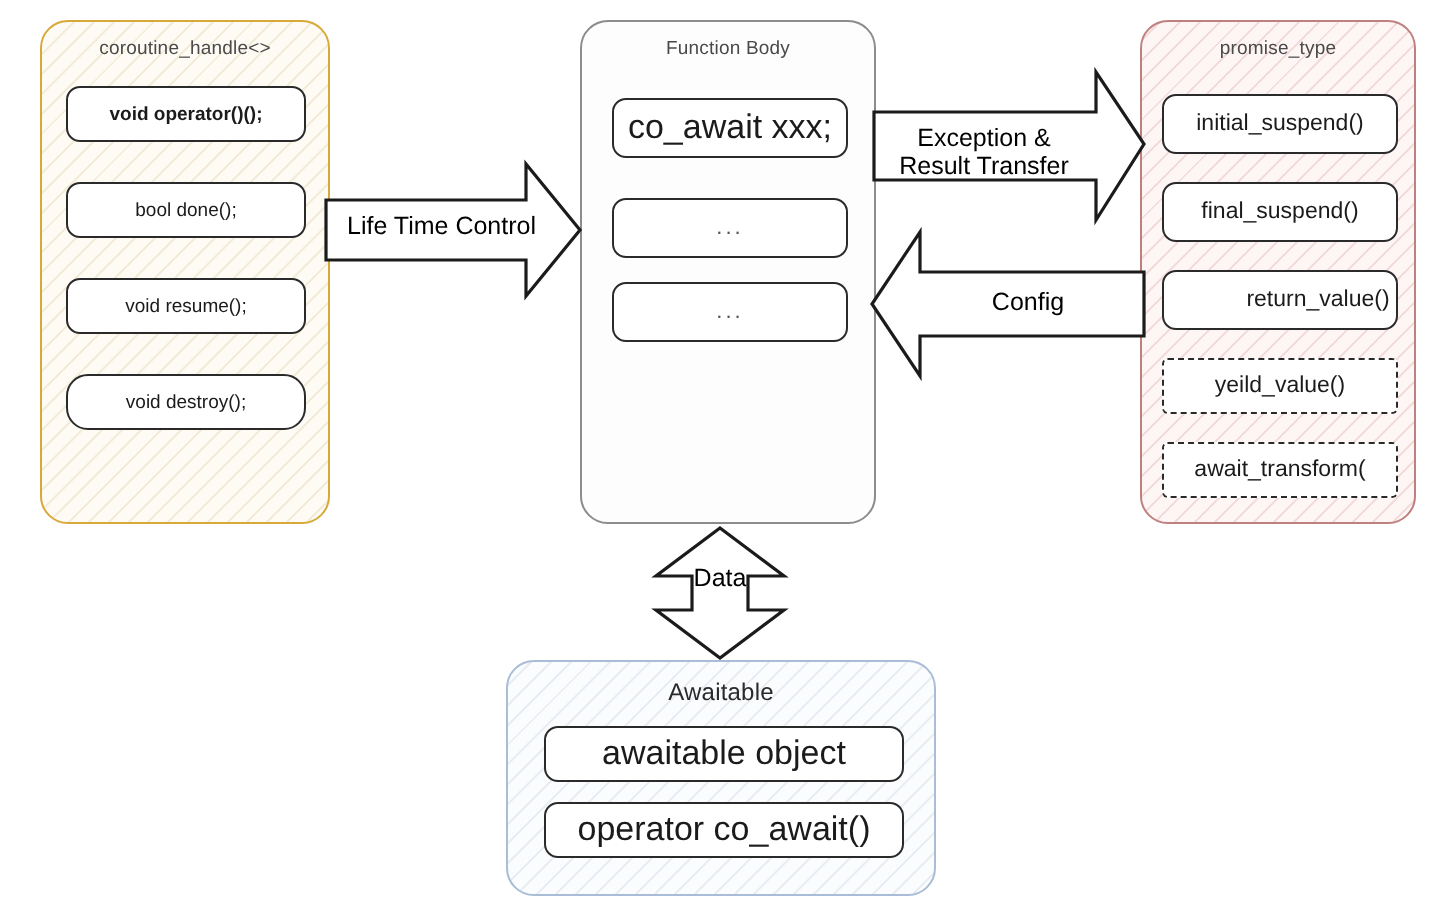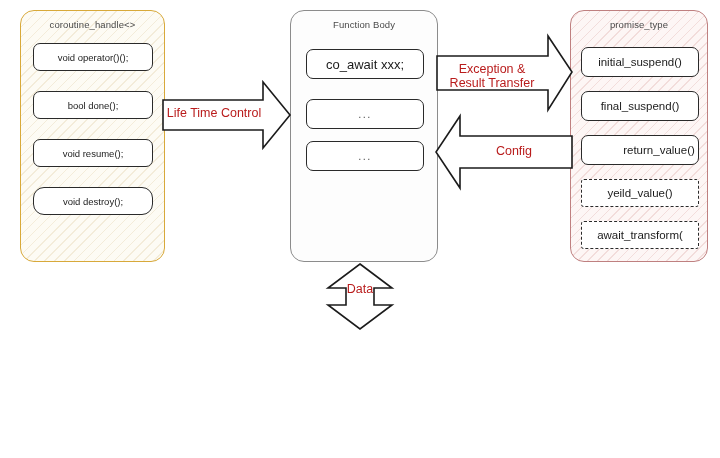--- a/index.html
+++ b/index.html
@@ -88,47 +88,47 @@
     white-space: nowrap;
     overflow: hidden;
   }
   .member.dashed {
     border-style: dashed;
     border-width: 1.5px;
     border-radius: 3px;
   }
   .member.small   { font-size: 9.5px; }
   .member.medium  { font-size: 11.5px; }
-  .member.large   { font-size: 13px; }
+  .member.large   { font-size: 17px; }
   .member.ellipsis { color: #555; letter-spacing: 1.5px; font-size: 11px; }
 
   
   .arrow-layer {
     position: absolute;
     left: 0; top: 0;
     width: 720px;
     height: 458px;
     pointer-events: none;
   }
   .arrow-label {
     position: absolute;
     text-align: center;
-    color: #b91c1c;
+    color: #000000;
     line-height: 1.15;
     white-space: pre-line;
   }
 </style>
 </head>
 <body>
 
 <div id="canvas">
 
   <div class="group group-coroutine" style="left:20px; top:10px; width:145px; height:252px;">
     <div class="group-title" style="top:8px;">coroutine_handle&lt;&gt;</div>
-    <div class="member small" style="left:12px; top:32px; width:120px; height:28px;">void operator()();</div>
+    <div class="member small" style="left:12px; top:32px; width:120px; height:28px;font-weight:bold;">void operator()();</div>
     <div class="member small" style="left:12px; top:80px; width:120px; height:28px;">bool done();</div>
     <div class="member small" style="left:12px; top:128px; width:120px; height:28px;">void resume();</div>
     <div class="member small" style="left:12px; top:176px; width:120px; height:28px;border-radius:11px;">void destroy();</div>
   </div>
 
   <div class="group group-funcbody" style="left:290px; top:10px; width:148px; height:252px;">
     <div class="group-title" style="top:8px;">Function Body</div>
     <div class="member large" style="left:15px; top:38px; width:118px; height:30px;">co_await xxx;</div>
     <div class="member ellipsis" style="left:15px; top:88px; width:118px; height:30px;">...</div>
     <div class="member ellipsis" style="left:15px; top:130px; width:118px; height:30px;">...</div>
@@ -136,33 +136,38 @@
 
   <div class="group group-promise" style="left:570px; top:10px; width:138px; height:252px;">
     <div class="group-title" style="top:8px;">promise_type</div>
     <div class="member medium" style="left:10px; top:36px; width:118px; height:30px;">initial_suspend()</div>
     <div class="member medium" style="left:10px; top:80px; width:118px; height:30px;">final_suspend()</div>
     <div class="member medium" style="left:10px; top:124px; width:118px; height:30px;padding-left:38px;">return_value()</div>
     <div class="member medium dashed" style="left:10px; top:210px; width:118px; height:28px;">await_transform(</div>
     <div class="member medium dashed" style="left:10px; top:168px; width:118px; height:28px;">yeild_value()</div>
   </div>
 
+  <div class="group group-awaitable" style="left:253px; top:330px; width:215px; height:118px;">
+    <div class="group-title" style="top:8px; font-size:12px; color:#2a2a2a;">Awaitable</div>
+    <div class="member large" style="left:18px; top:32px; width:180px; height:28px;">awaitable object</div>
+    <div class="member large" style="left:18px; top:70px; width:180px; height:28px;">operator co_await()</div>
+  </div>
 
   <svg class="arrow-layer" viewBox="0 0 720 458">
 
     <polygon points="163,100 263,100 263,82 290,115 263,148 263,130 163,130" fill="#ffffff" stroke="#1b1b1b" stroke-width="1.6" stroke-linejoin="miter"></polygon>
 
     <polygon points="437,56 548,56 548,36 572,72 548,110 548,90 437,90" fill="#ffffff" stroke="#1b1b1b" stroke-width="1.6" stroke-linejoin="miter"></polygon>
 
     <polygon points="572,136 460,136 460,116 436,152 460,188 460,168 572,168" fill="#ffffff" stroke="#1b1b1b" stroke-width="1.6" stroke-linejoin="miter"></polygon>
 
     <polygon points="360,264 392,288 374,288 374,305 392,305 360,329 328,305 346,305 346,288 328,288" fill="#ffffff" stroke="#1b1b1b" stroke-width="1.6" stroke-linejoin="miter"></polygon>
   </svg>
 
-  <div class="arrow-label" style="left:160px; top:106px; width:108px; font-size:12.5px;">Life Time Control</div>
+  <div class="arrow-label" style="left:160px; top:106px; width:108px; font-size:12.5px;text-align:right;">Life Time Control</div>
 
   <div class="arrow-label" style="left:437px; top:62px; width:110px; font-size:12.5px;">Exception &amp;
 Result Transfer</div>
 
   <div class="arrow-label" style="left:464px; top:144px; width:100px; font-size:12.5px;text-align:center;">Config</div>
 
   <div class="arrow-label" style="left:330px; top:282px; width:60px; font-size:12.5px;">Data</div>
 
 </div>
 

